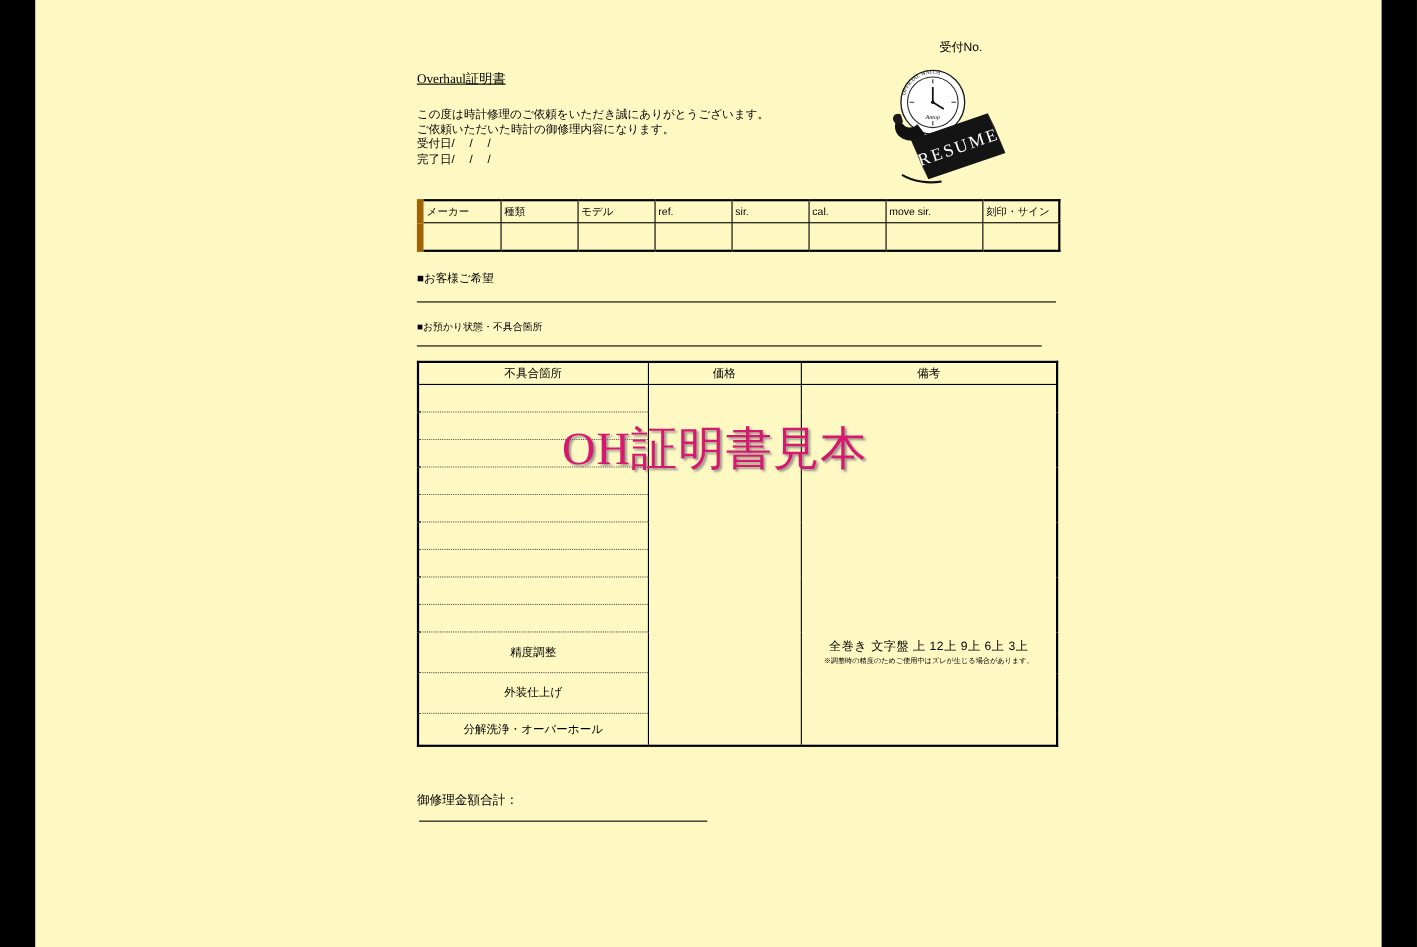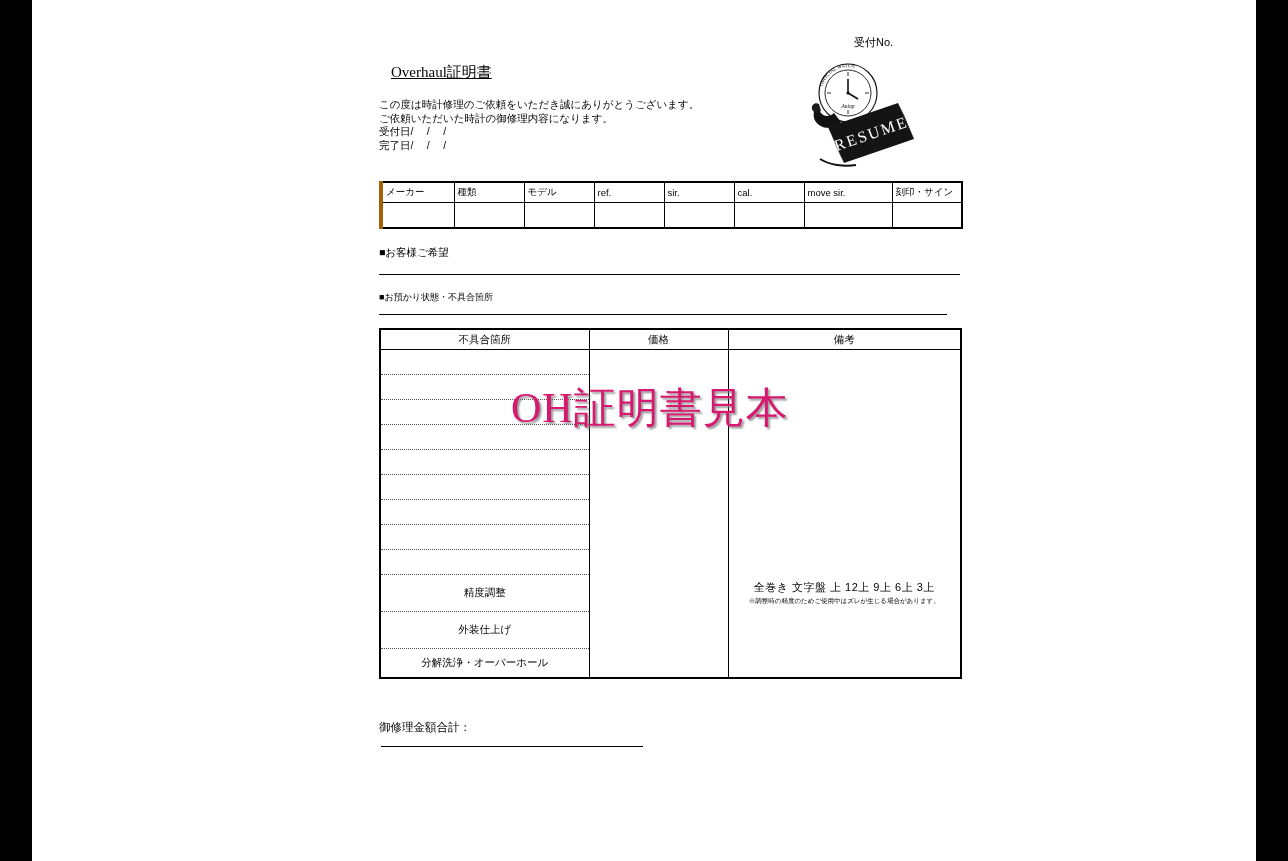--- a/index.html
+++ b/index.html
@@ -12,37 +12,37 @@
     height: 861px;
     font-family: "Liberation Sans", sans-serif;
     overflow: hidden;
   }
   .page {
     position: absolute;
     left: 32px;
     top: 0px;
     width: 1224px;
     height: 861px;
-    background: #ffffff;
+    background: #fef9c3;
   }
   .doc {
     position: absolute;
     left: 314px;
     top: 0px;
     width: 600px;
     height: 861px;
   }
 
   
   .title {
     position: absolute;
-    left: 45px;
+    left: 33px;
     top: 63px;
     font-family: "Liberation Serif", serif;
-    font-size: 15px;
+    font-size: 12px;
     color: #000;
     text-decoration: underline;
     letter-spacing: 0px;
     white-space: nowrap;
     text-align: center;
   }
   .intro {
     position: absolute;
     left: 33px;
     top: 98px;
@@ -87,21 +87,21 @@
     font-size: 9.5px;
     color: #000;
     vertical-align: middle;
     overflow: hidden;
     white-space: nowrap;
   }
   .spec-table tr.head td { height: 17px; }
   .spec-table tr.blank td { height: 22px; }
   .spec-table .t-outer-top td { border-top: 2px solid #000; }
   .spec-table .t-outer-bottom td { border-bottom: 2px solid #000; }
-  .spec-table td:first-child { border-left: 4px solid #a16207; }
+  .spec-table td:first-child { border-left: 6px solid #a16207; }
   .spec-table td:last-child { border-right: 2px solid #000; }
 
   
   .sec-label {
     position: absolute;
     font-size: 10.5px;
     color: #000;
     white-space: nowrap;
   }
   .sec-label.small { font-size: 9px; text-align: center; }

